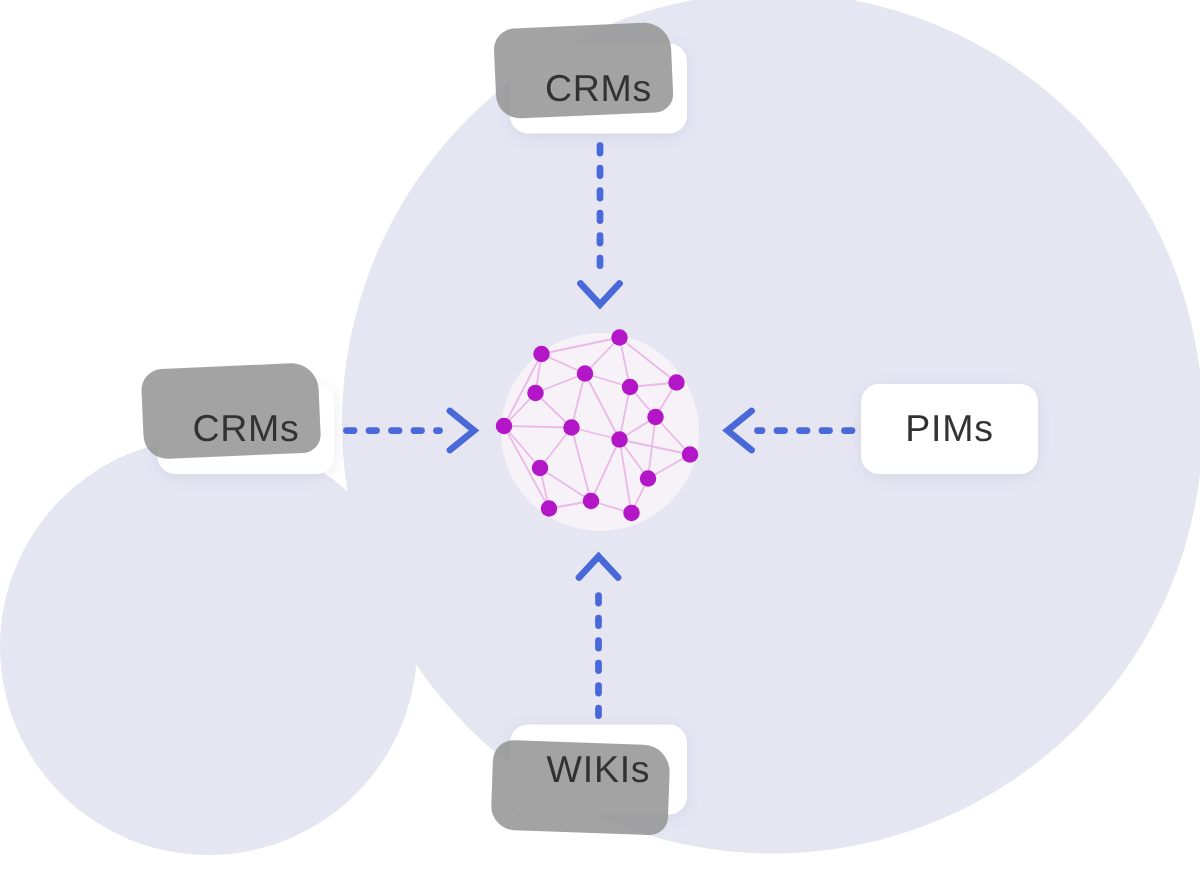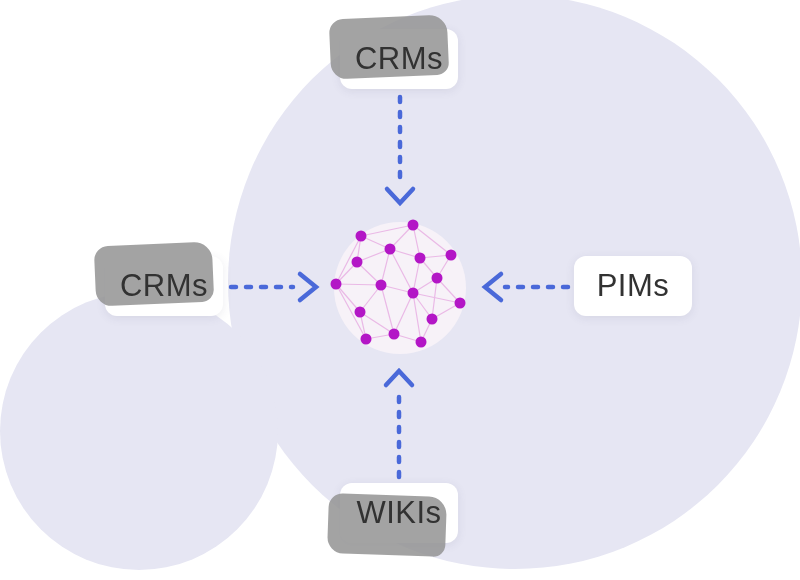--- a/index.html
+++ b/index.html
@@ -11,21 +11,21 @@
   .stage{position:absolute;inset:0;}
   .bg-circle{position:absolute;border-radius:50%;background:var(--circle_fill,#e6e6f3);z-index:0;}
   .bg-circle.big{left:228px;top:-5px;width:574px;height:574px;}
   .bg-circle.small{left:0px;top:292px;width:278px;height:278px;}
   #net{position:absolute;left:0;top:0;z-index:2;}
   .card{
     position:absolute;width:118px;height:60px;
     background:var(--card_bg,#ffffff);
     border-radius:12px;
     display:flex;align-items:center;justify-content:center;
-    font-size:31px;letter-spacing:.5px;color:var(--card_text,#323232);
+    font-size:25px;letter-spacing:.5px;color:var(--card_text,#323232);
     box-shadow:0 2px 10px rgba(70,70,110,.10);
     z-index:3;
   }
   .card::before{
     content:"";position:absolute;inset:0;z-index:-1;
     background:var(--card_sketch_shadow,#969696);
     border-radius:14px 18px 12px 16px;
     opacity:.88;
   }
   .card.shadow-tl::before{transform:translate(-10px,-12px) rotate(-2.5deg);}

